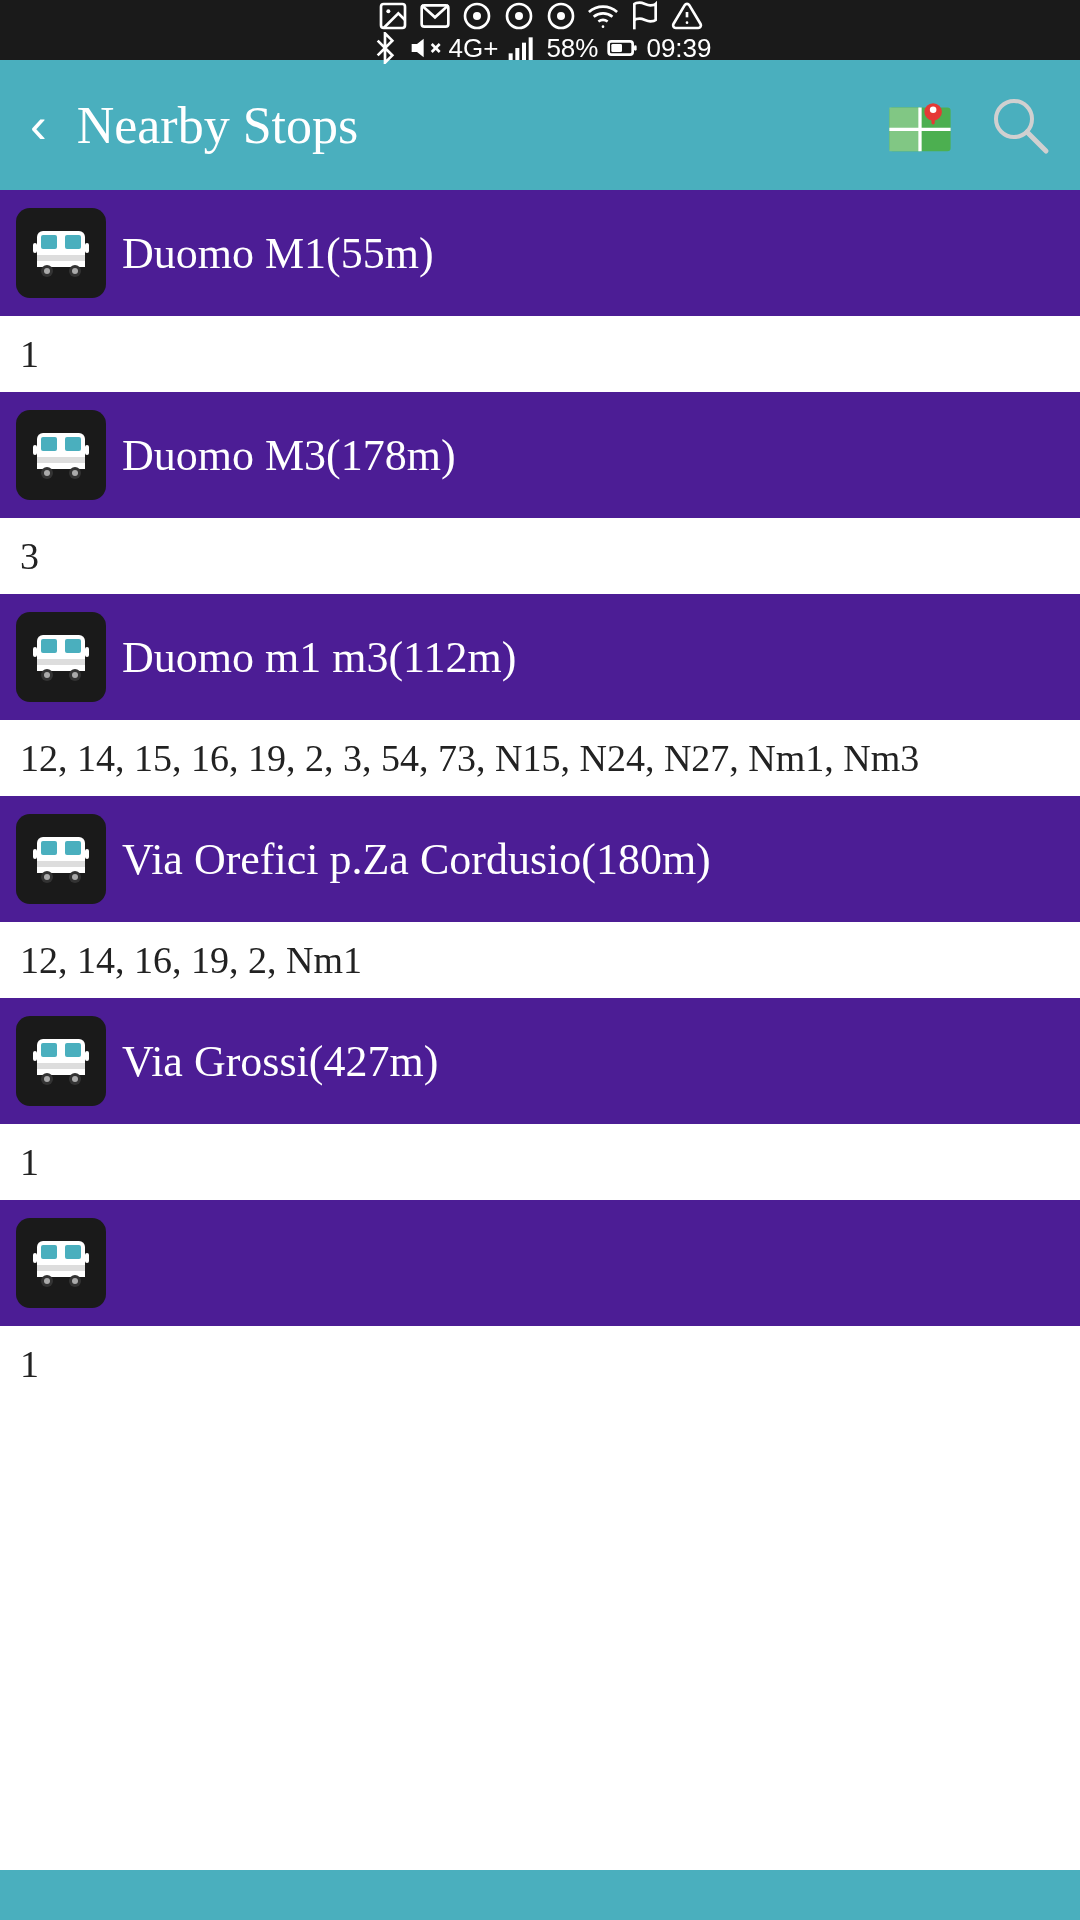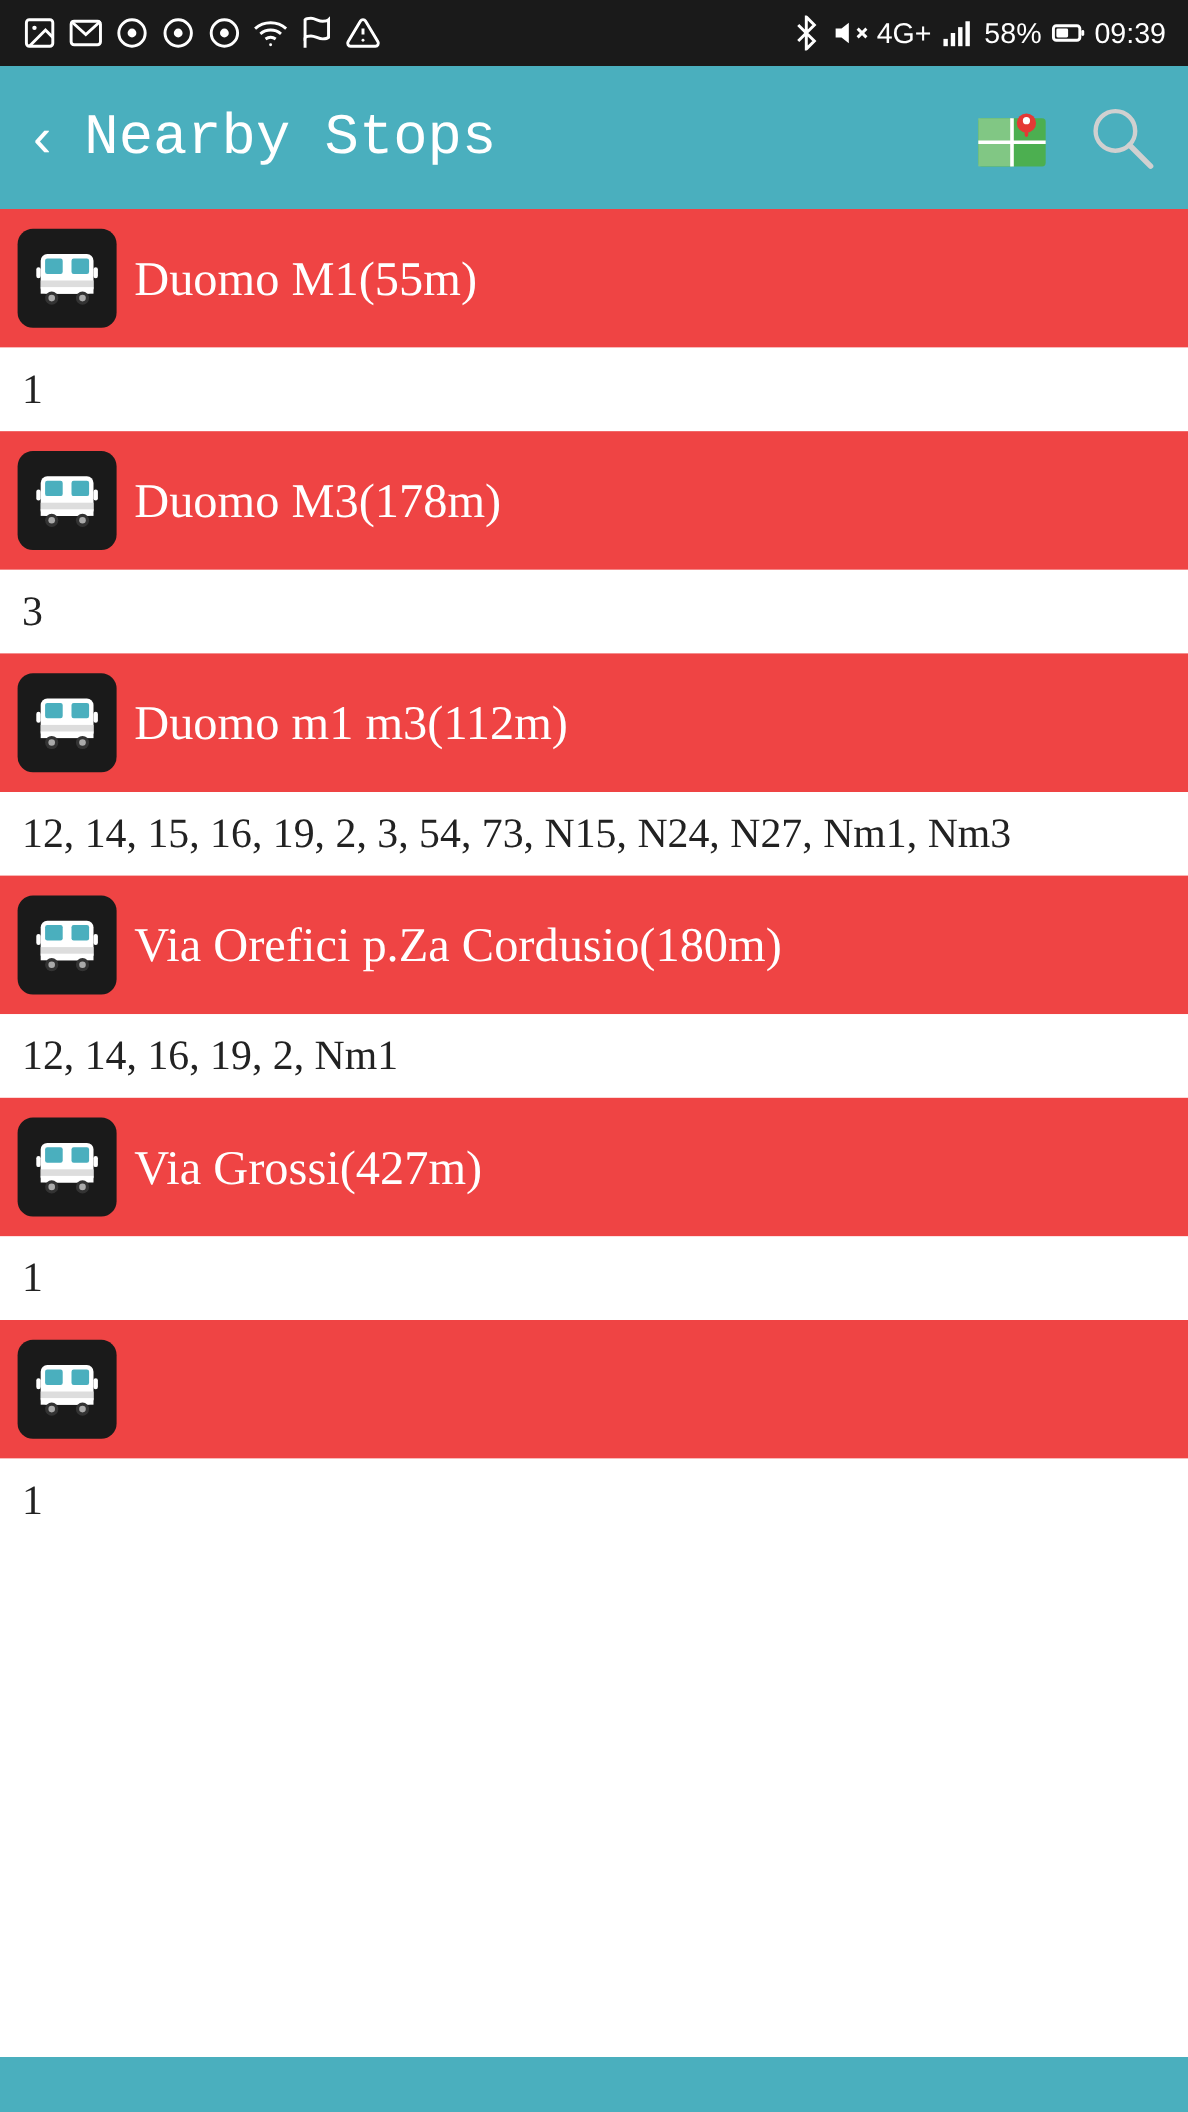--- a/index.html
+++ b/index.html
@@ -14,20 +14,21 @@
 
     
     #status-bar {
       width: 100%;
       height: 60px;
       background: #1a1a1a;
       display: flex;
       align-items: center;
       justify-content: space-between;
       padding: 0 20px;
+      flex-direction: column;
     }
     #status-bar-left {
       display: flex;
       align-items: center;
       gap: 10px;
     }
     #status-bar-right {
       display: flex;
       align-items: center;
       gap: 8px;
@@ -59,21 +60,21 @@
       color: #fff;
       font-size: 50px;
       cursor: pointer;
       padding: 10px;
       font-family: sans-serif;
     }
     #app-title {
       flex: 1;
       color: #fff;
       font-size: 52px;
-      font-family: Liberation Mono, monospace;
+      font-family: Liberation Serif, serif;
       font-weight: normal;
     }
     #map-icon-btn {
       width: 80px;
       height: 80px;
       cursor: pointer;
       display: flex;
       align-items: center;
       justify-content: center;
     }
@@ -98,21 +99,21 @@
       height: 64px;
     }
 
     
     #stop-list {
       width: 100%;
     }
 
     .stop-header {
       width: 100%;
-      background: #ef4444;
+      background: #4c1d95;
       display: flex;
       align-items: center;
       min-height: 100px;
       padding: 10px 0;
       cursor: pointer;
     }
     .stop-icon-box {
       width: 90px;
       height: 90px;
       background: #1a1a1a;

